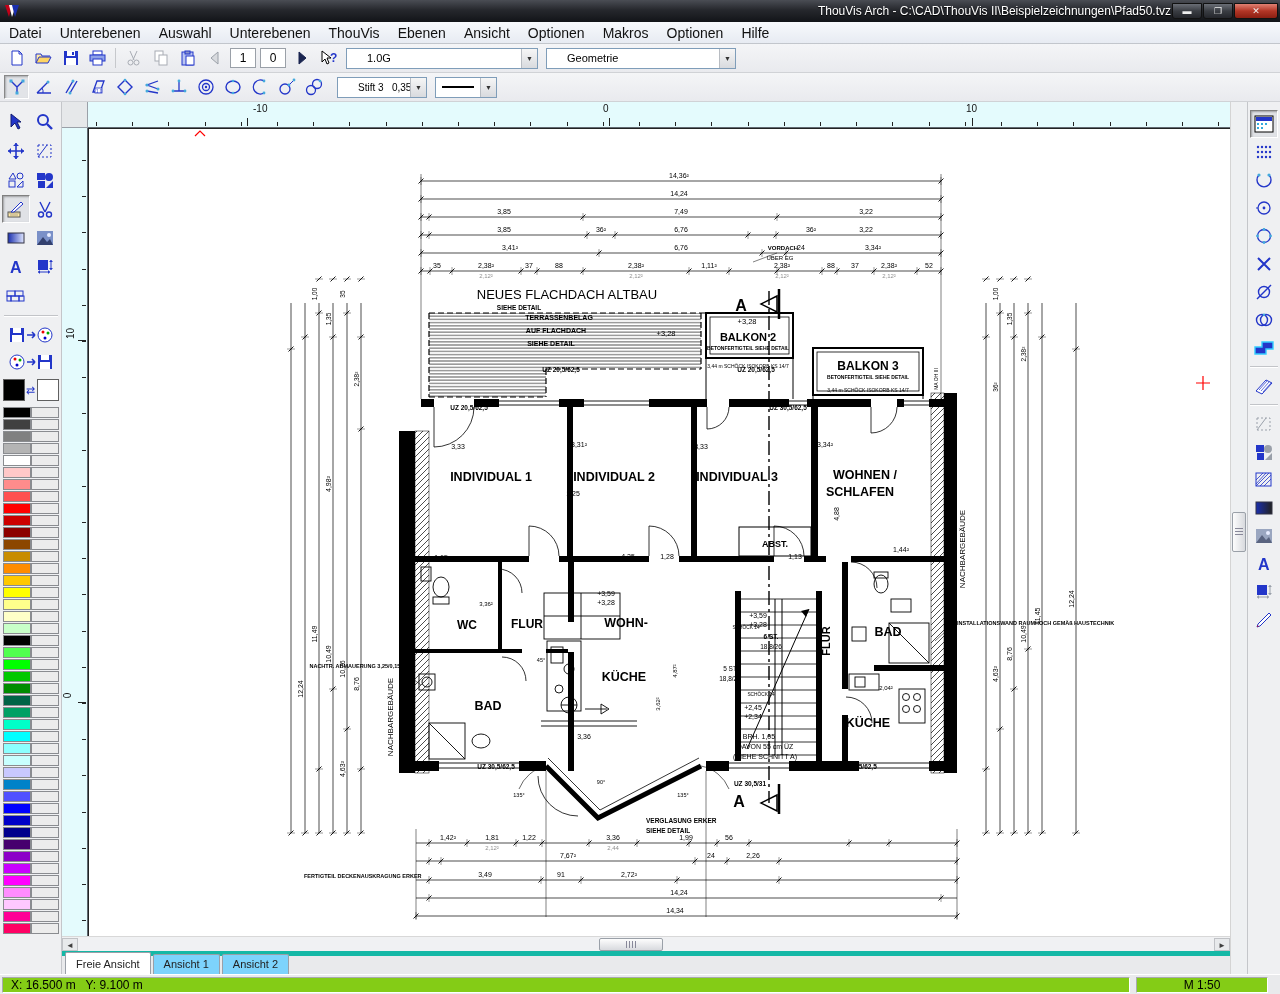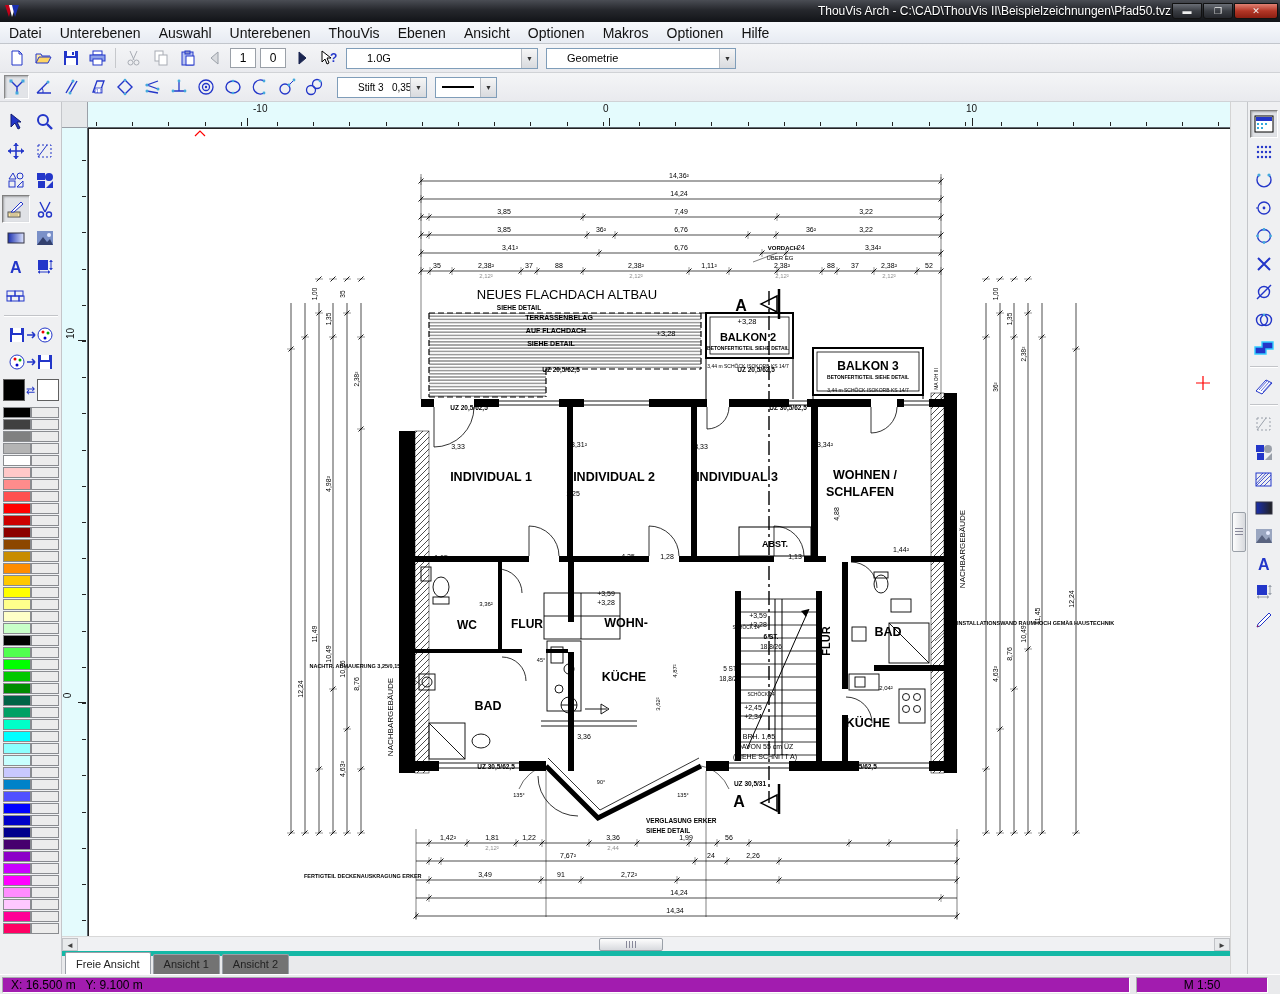--- a/index.html
+++ b/index.html
@@ -54,25 +54,25 @@
 .canvas svg{display:block;}
 
 .hscroll{height:15px;background:#f0f1f3;border-top:1px solid #d8d8d8;display:flex;align-items:center;position:relative;flex:0 0 auto;}
 .sarr{width:16px;height:13px;font-size:8px;line-height:13px;text-align:center;color:#404040;background:#e8eaec;border:1px solid #c0c2c6;}
 .hthumb{position:absolute;left:46%;width:64px;height:13px;background:linear-gradient(#fdfdfd,#d8dade);border:1px solid #9aa0a8;border-radius:2px;display:flex;align-items:center;justify-content:center;gap:2px;}
 .hthumb i{width:1px;height:7px;background:#889;}
 .vscrollstrip{width:17px;background:#eef0f2;border-left:1px solid #d4d4d4;position:relative;flex:0 0 auto;}
 .vthumb{position:absolute;top:47%;left:1px;width:14px;height:40px;background:linear-gradient(90deg,#fdfdfd,#d8dade);border:1px solid #9aa0a8;border-radius:2px;display:flex;flex-direction:column;align-items:center;justify-content:center;gap:2px;}
 .vthumb i{width:8px;height:1px;background:#889;}
 .tabbar{height:23px;background:#e9eaec;display:flex;align-items:flex-end;padding-left:3px;border-top:5px solid #14b8a6;flex:0 0 auto;}
-.tab{height:20px;padding:0 10px;font-size:11px;line-height:19px;background:#737373;border:1px solid #9aa0a8;border-bottom:none;border-radius:2px 2px 0 0;margin-right:2px;color:#222;}
+.tab{height:20px;padding:0 10px;font-size:11px;line-height:19px;background:#7dd3fc;border:1px solid #9aa0a8;border-bottom:none;border-radius:2px 2px 0 0;margin-right:2px;color:#222;}
 .tab.active{background:#fff;height:22px;line-height:22px;font-weight:normal;}
 .rightpanel{width:33px;background:#eff0f2;border-left:1px solid #c4c6ca;display:flex;flex-direction:column;align-items:center;padding-top:8px;flex:0 0 auto;}
 .statusbar{height:20px;background:#e9eaec;border-top:1px solid #fff;display:flex;align-items:center;font-size:12px;flex:0 0 auto;padding:0 2px;}
-.spanel{height:16px;border:1px solid #a8aaae;border-bottom-color:#fff;border-right-color:#fff;display:flex;align-items:center;padding:0 8px;background:#a21caf;}
+.spanel{height:16px;border:1px solid #a8aaae;border-bottom-color:#fff;border-right-color:#fff;display:flex;align-items:center;padding:0 8px;background:#84cc16;}
 .spanel.coords{flex:1;margin-right:6px;white-space:pre;}
 .spanel.scale{width:132px;justify-content:center;margin-right:10px;}
 svg text{font-family:"Liberation Sans",sans-serif;}
 .ic{display:block;}
 </style>
 </head>
 <body>
 
 <div class="window">
 

